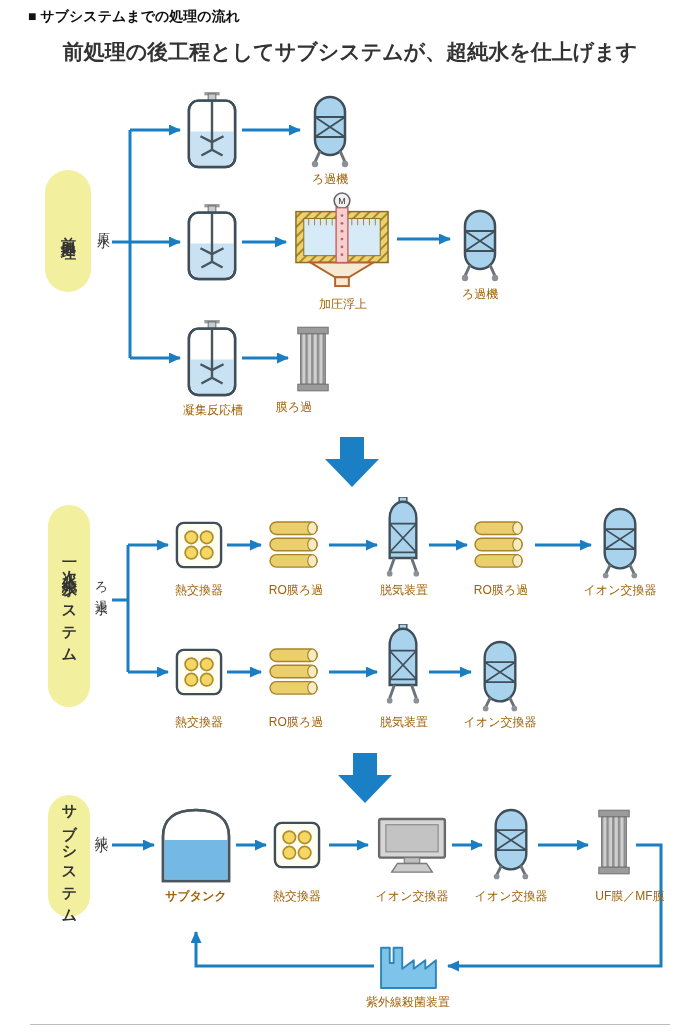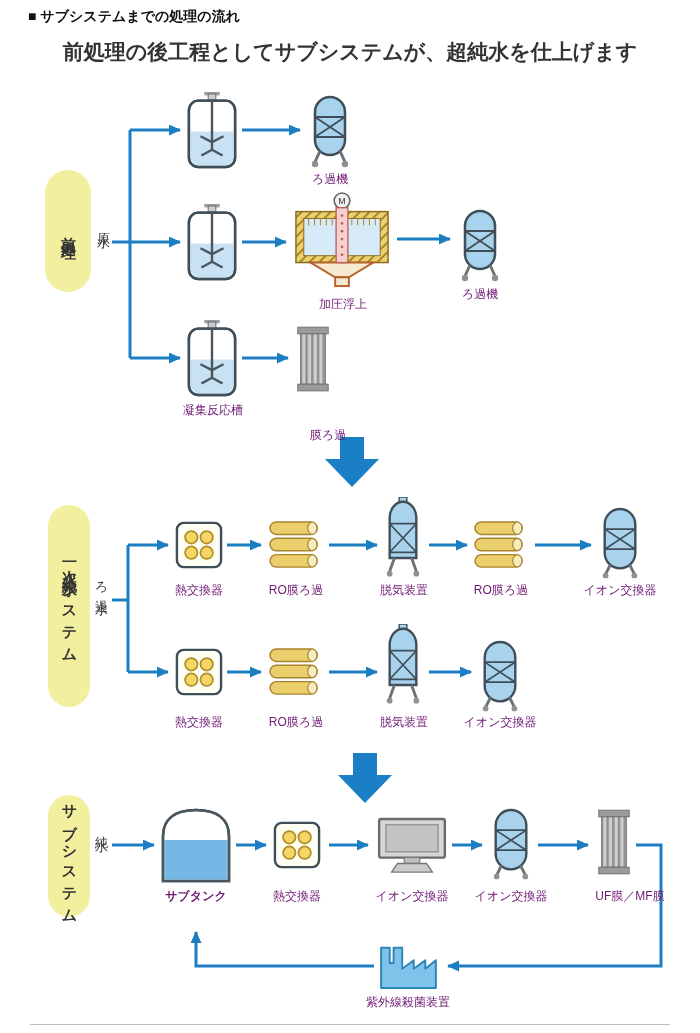--- a/index.html
+++ b/index.html
@@ -5,21 +5,21 @@
   html,body{margin:0;padding:0;}
   body{
     width:700px;height:1033px;position:relative;background:#fff;overflow:hidden;
     font-family:"Liberation Sans","DejaVu Sans",sans-serif;color:#222;
   }
   .title{position:absolute;left:28px;top:8px;font-size:14px;font-weight:bold;color:#111;}
   .subtitle{position:absolute;left:50px;top:38px;width:600px;text-align:center;font-size:21px;font-weight:bold;color:#333;}
   .pill{position:absolute;background:#f2f09e;border-radius:24px;display:flex;align-items:center;justify-content:center;z-index:2;}
   .pill span{writing-mode:vertical-rl;text-orientation:upright;font-weight:bold;font-size:15px;letter-spacing:4px;color:#333;white-space:nowrap;}
   .vtext{position:absolute;writing-mode:vertical-rl;text-orientation:upright;font-size:13px;letter-spacing:3px;color:#333;z-index:2;white-space:nowrap;}
-  .lbl{position:absolute;font-size:12px;color:#701a75;white-space:nowrap;transform:translateX(-50%);text-align:right;z-index:3;}
+  .lbl{position:absolute;font-size:12px;color:#a16207;white-space:nowrap;transform:translateX(-50%);text-align:right;z-index:3;}
   .icon{position:absolute;z-index:2;line-height:0;}
   .connectors{position:absolute;left:0;top:0;z-index:1;}
   .bigarrow{position:absolute;z-index:2;line-height:0;}
   .bottom-rule{position:absolute;left:30px;top:1024px;width:640px;height:1px;background:#bcbcbc;}
 </style>
 </head>
 <body>
 
 <div class="title">■ サブシステムまでの処理の流れ</div>
 <div class="subtitle">前処理の後工程としてサブシステムが、超純水を仕上げます</div>
@@ -168,21 +168,21 @@
     <rect x="4" y="1" width="32" height="7" fill="#9b9b9b" stroke="#6e6e6e"></rect>
     <rect x="7" y="8" width="26" height="53" fill="url(#gbar)" stroke="#6e6e6e"></rect>
     <rect x="4" y="61" width="32" height="7" fill="#9b9b9b" stroke="#6e6e6e"></rect>
   </svg>
 </div>
 
 <div class="lbl" style="left:330px;top:171px;">ろ過機</div>
 <div class="lbl" style="left:343px;top:296px;">加圧浮上</div>
 <div class="lbl" style="left:480px;top:286px;">ろ過機</div>
 <div class="lbl" style="left:213px;top:402px;">凝集反応槽</div>
-<div class="lbl" style="left:328px;top:399px;margin-top:28px;">膜ろ過</div>
+<div class="lbl" style="left:294px;top:399px;">膜ろ過</div>
 
 <div class="bigarrow" style="left:324px;top:437px;">
   <svg viewBox="0 0 56 50" width="56" height="50">
       <polygon points="16,0 40,0 40,22 55,22 28,50 1,22 16,22" fill="#1a7fc4"></polygon>
     </svg>
 </div>
 
 <div class="icon" style="left:175px;top:521px;">
   <svg viewBox="0 0 50 50" width="48" height="48">
     <rect x="2" y="2" width="46" height="46" rx="7" fill="#fffef2" stroke="#3f4e59" stroke-width="2.5"></rect>

